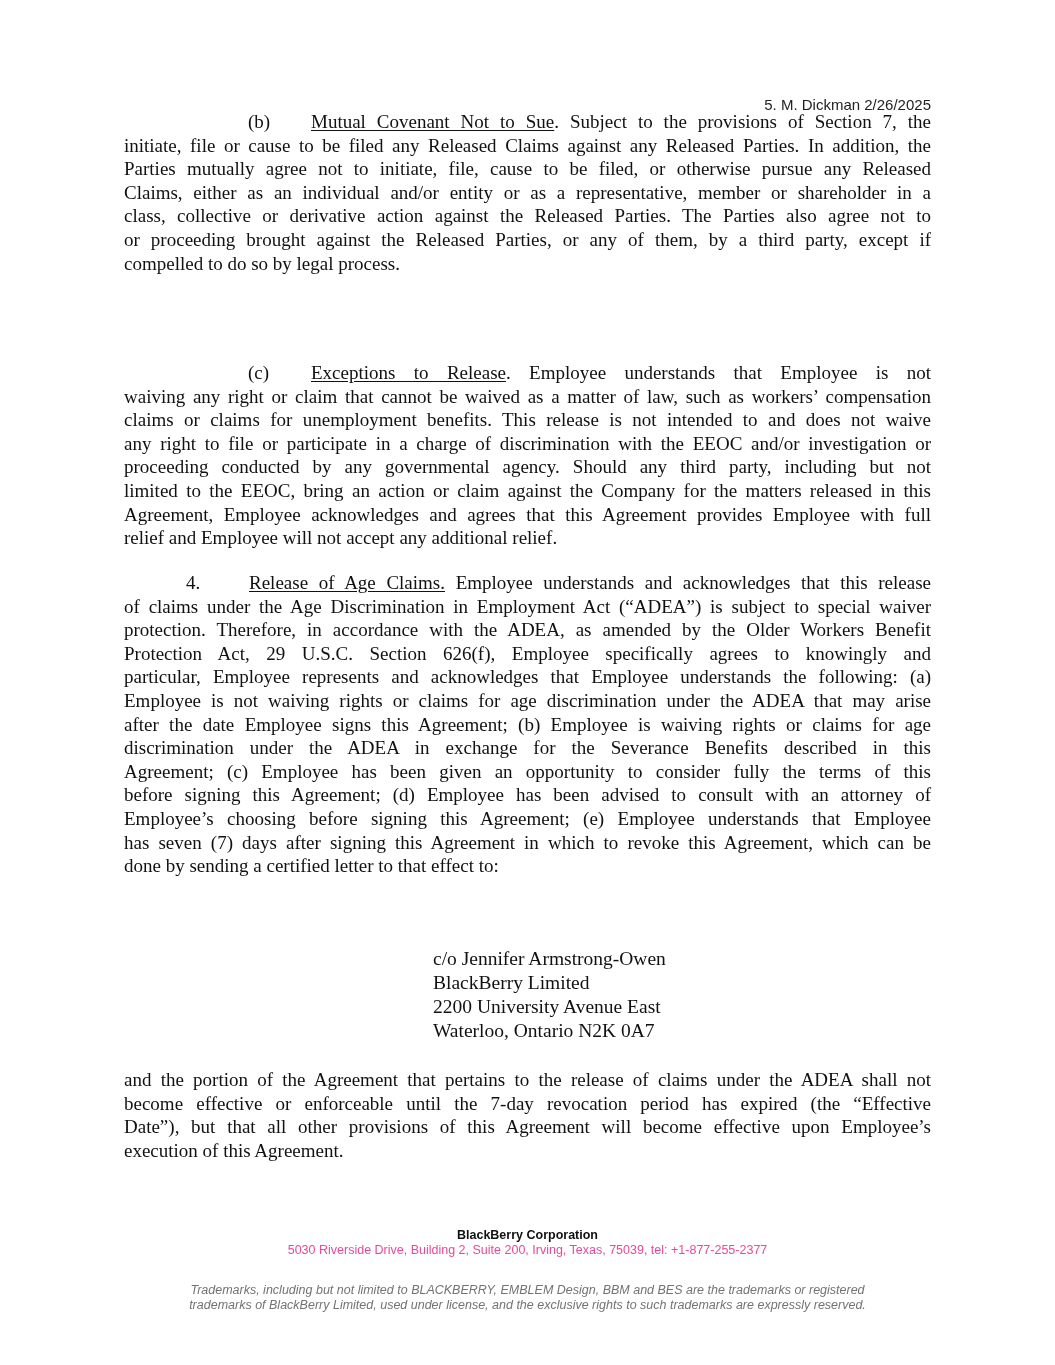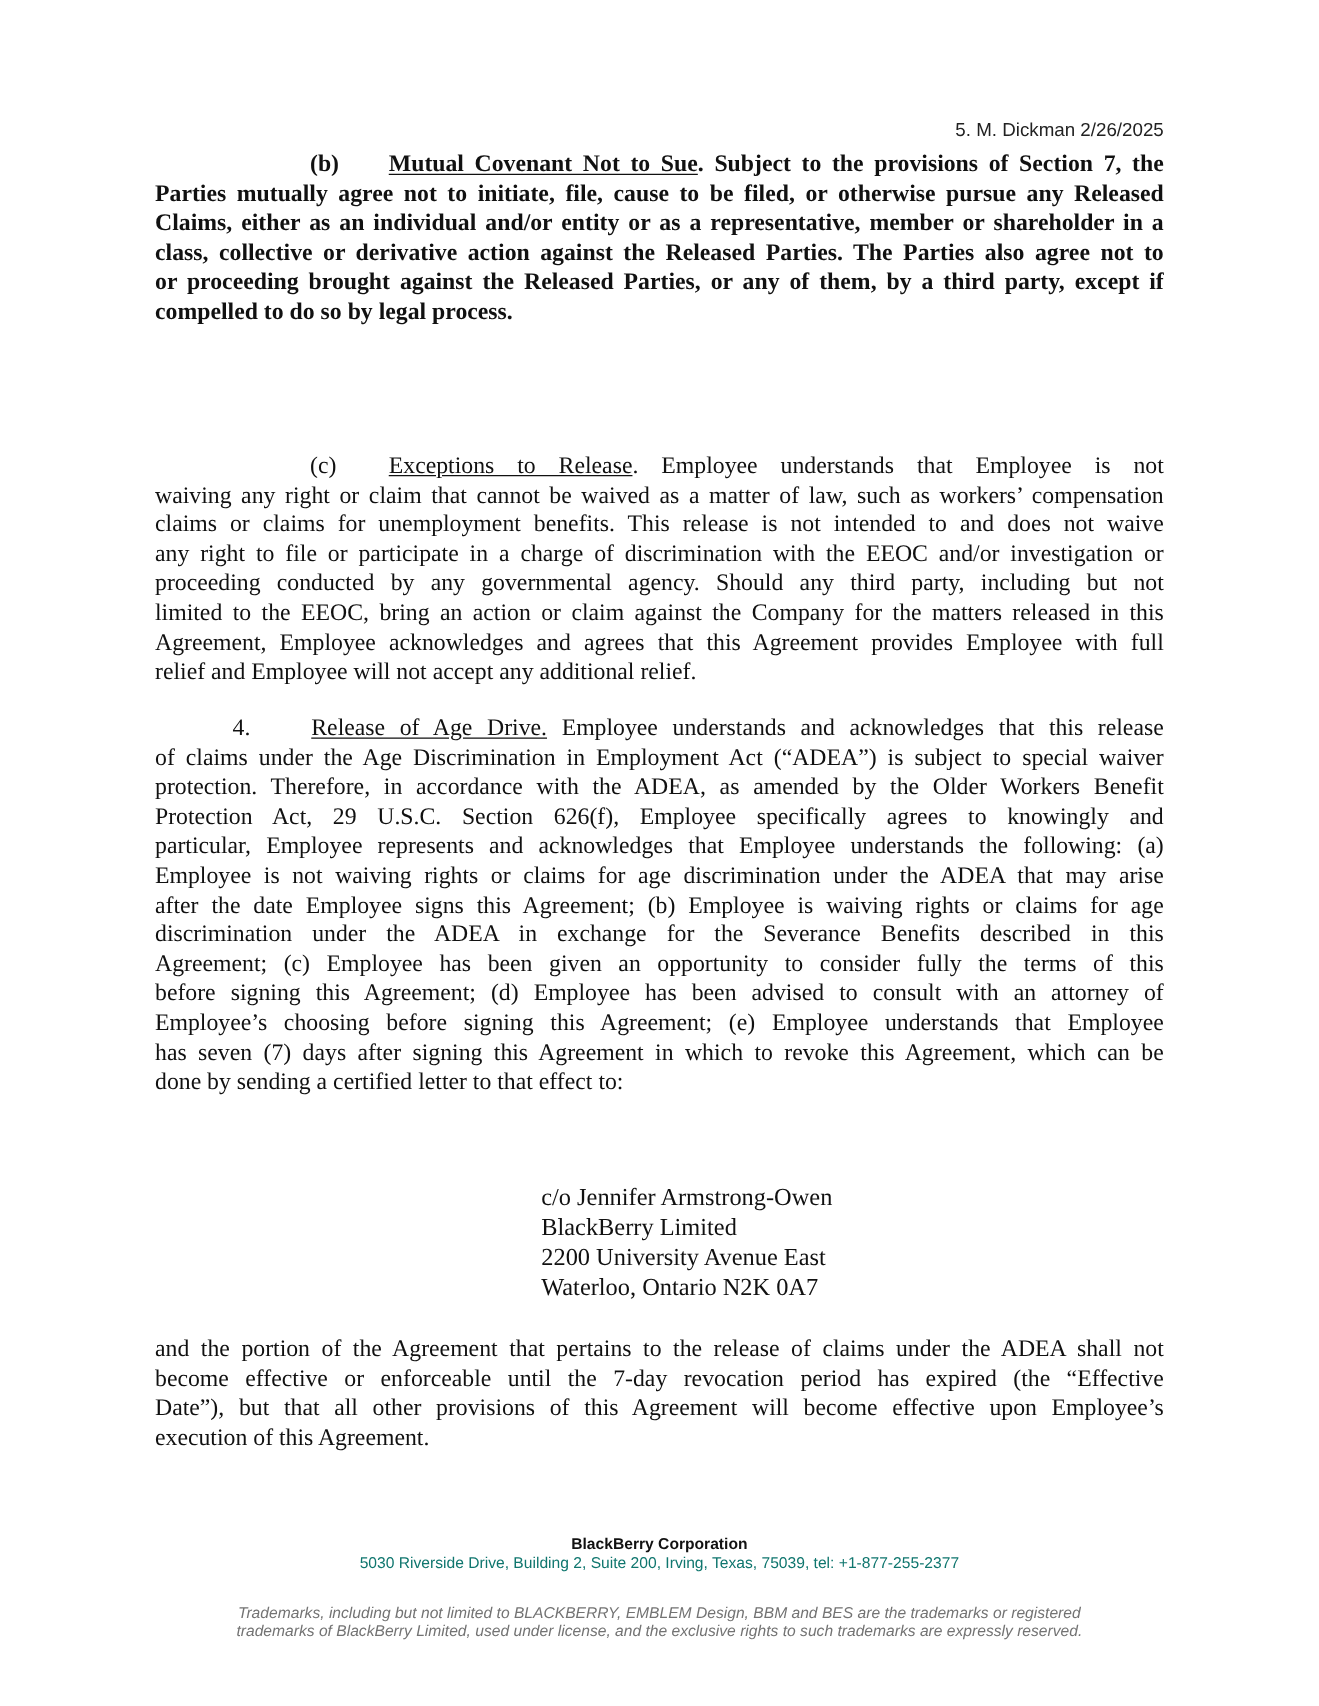--- a/index.html
+++ b/index.html
@@ -22,36 +22,37 @@
   .addr {
     position: absolute; left: 433px; top: 947px;
     font-family: "Liberation Serif", serif; font-size: 19.5px; line-height: 24px;
   }
   .footer-company {
     position: absolute; top: 1228px; left: 0; width: 1055px; text-align: center;
     font-family: "Liberation Sans", sans-serif; font-size: 12.5px; font-weight: bold; color: #111;
   }
   .footer-address {
     position: absolute; top: 1243px; left: 0; width: 1055px; text-align: center;
-    font-family: "Liberation Sans", sans-serif; font-size: 12.5px; color: #0f766e;
+    font-family: "Liberation Sans", sans-serif; font-size: 12.5px; color: #ec4899;
   }
   .footer-tm {
     position: absolute; top: 1283px; left: 0; width: 1055px; text-align: center;
     font-family: "Liberation Sans", sans-serif; font-size: 12.5px; font-style: italic; line-height: 15px; color: #737373;
   }
 </style>
 </head>
 <body>
 
 <div class="header-right">5. M. Dickman 2/26/2025</div>
 
-<div class="body-text" style="top:120px;font-weight:bold;">
+<div class="body-text" style="top:110px;">
   <span class="line">
     <span style="display:inline-block;width:124px;"></span><span class="marker" style="width:63px;">(b)</span><span class="u">Mutual Covenant Not to Sue</span><span>.  Subject to the provisions of Section 7, the</span>
   </span>
+  <span class="line">initiate, file or cause to be filed any Released Claims against any Released Parties. In addition, the</span>
   <span class="line">Parties mutually agree not to initiate, file, cause to be filed, or otherwise pursue any Released</span>
   <span class="line">Claims, either as an individual and/or entity or as a representative, member or shareholder in a</span>
   <span class="line">class, collective or derivative action against the Released Parties. The Parties also agree not to</span>
   <span class="line">or proceeding brought against the Released Parties, or any of them, by a third party, except if</span>
   <span class="line last">compelled to do so by legal process.</span>
 </div>
 
 <div class="body-text" style="top:361px;">
   <span class="line">
     <span style="display:inline-block;width:124px;"></span><span class="marker" style="width:63px;">(c)</span><span class="u">Exceptions to Release</span><span>.  Employee understands that Employee is not</span>
@@ -60,21 +61,21 @@
   <span class="line">claims or claims for unemployment benefits. This release is not intended to and does not waive</span>
   <span class="line">any right to file or participate in a charge of discrimination with the EEOC and/or investigation or</span>
   <span class="line">proceeding conducted by any governmental agency. Should any third party, including but not</span>
   <span class="line">limited to the EEOC, bring an action or claim against the Company for the matters released in this</span>
   <span class="line">Agreement, Employee acknowledges and agrees that this Agreement provides Employee with full</span>
   <span class="line last">relief and Employee will not accept any additional relief.</span>
 </div>
 
 <div class="body-text" style="top:571px;">
   <span class="line">
-    <span style="display:inline-block;width:62px;"></span><span class="marker" style="width:63px;">4.</span><span class="u">Release of Age Drive.</span><span>  Employee understands and acknowledges that this release</span>
+    <span style="display:inline-block;width:62px;"></span><span class="marker" style="width:63px;">4.</span><span class="u">Release of Age Claims.</span><span>  Employee understands and acknowledges that this release</span>
   </span>
   <span class="line">of claims under the Age Discrimination in Employment Act (“ADEA”) is subject to special waiver</span>
   <span class="line">protection.  Therefore, in accordance with the ADEA, as amended by the Older Workers Benefit</span>
   <span class="line">Protection Act, 29 U.S.C. Section 626(f), Employee specifically agrees to knowingly and</span>
   <span class="line">particular, Employee represents and acknowledges that Employee understands the following: (a)</span>
   <span class="line">Employee is not waiving rights or claims for age discrimination under the ADEA that may arise</span>
   <span class="line">after the date Employee signs this Agreement; (b) Employee is waiving rights or claims for age</span>
   <span class="line">discrimination under the ADEA in exchange for the Severance Benefits described in this</span>
   <span class="line">Agreement; (c) Employee has been given an opportunity to consider fully the terms of this</span>
   <span class="line">before signing this Agreement; (d) Employee has been advised to consult with an attorney of</span>

